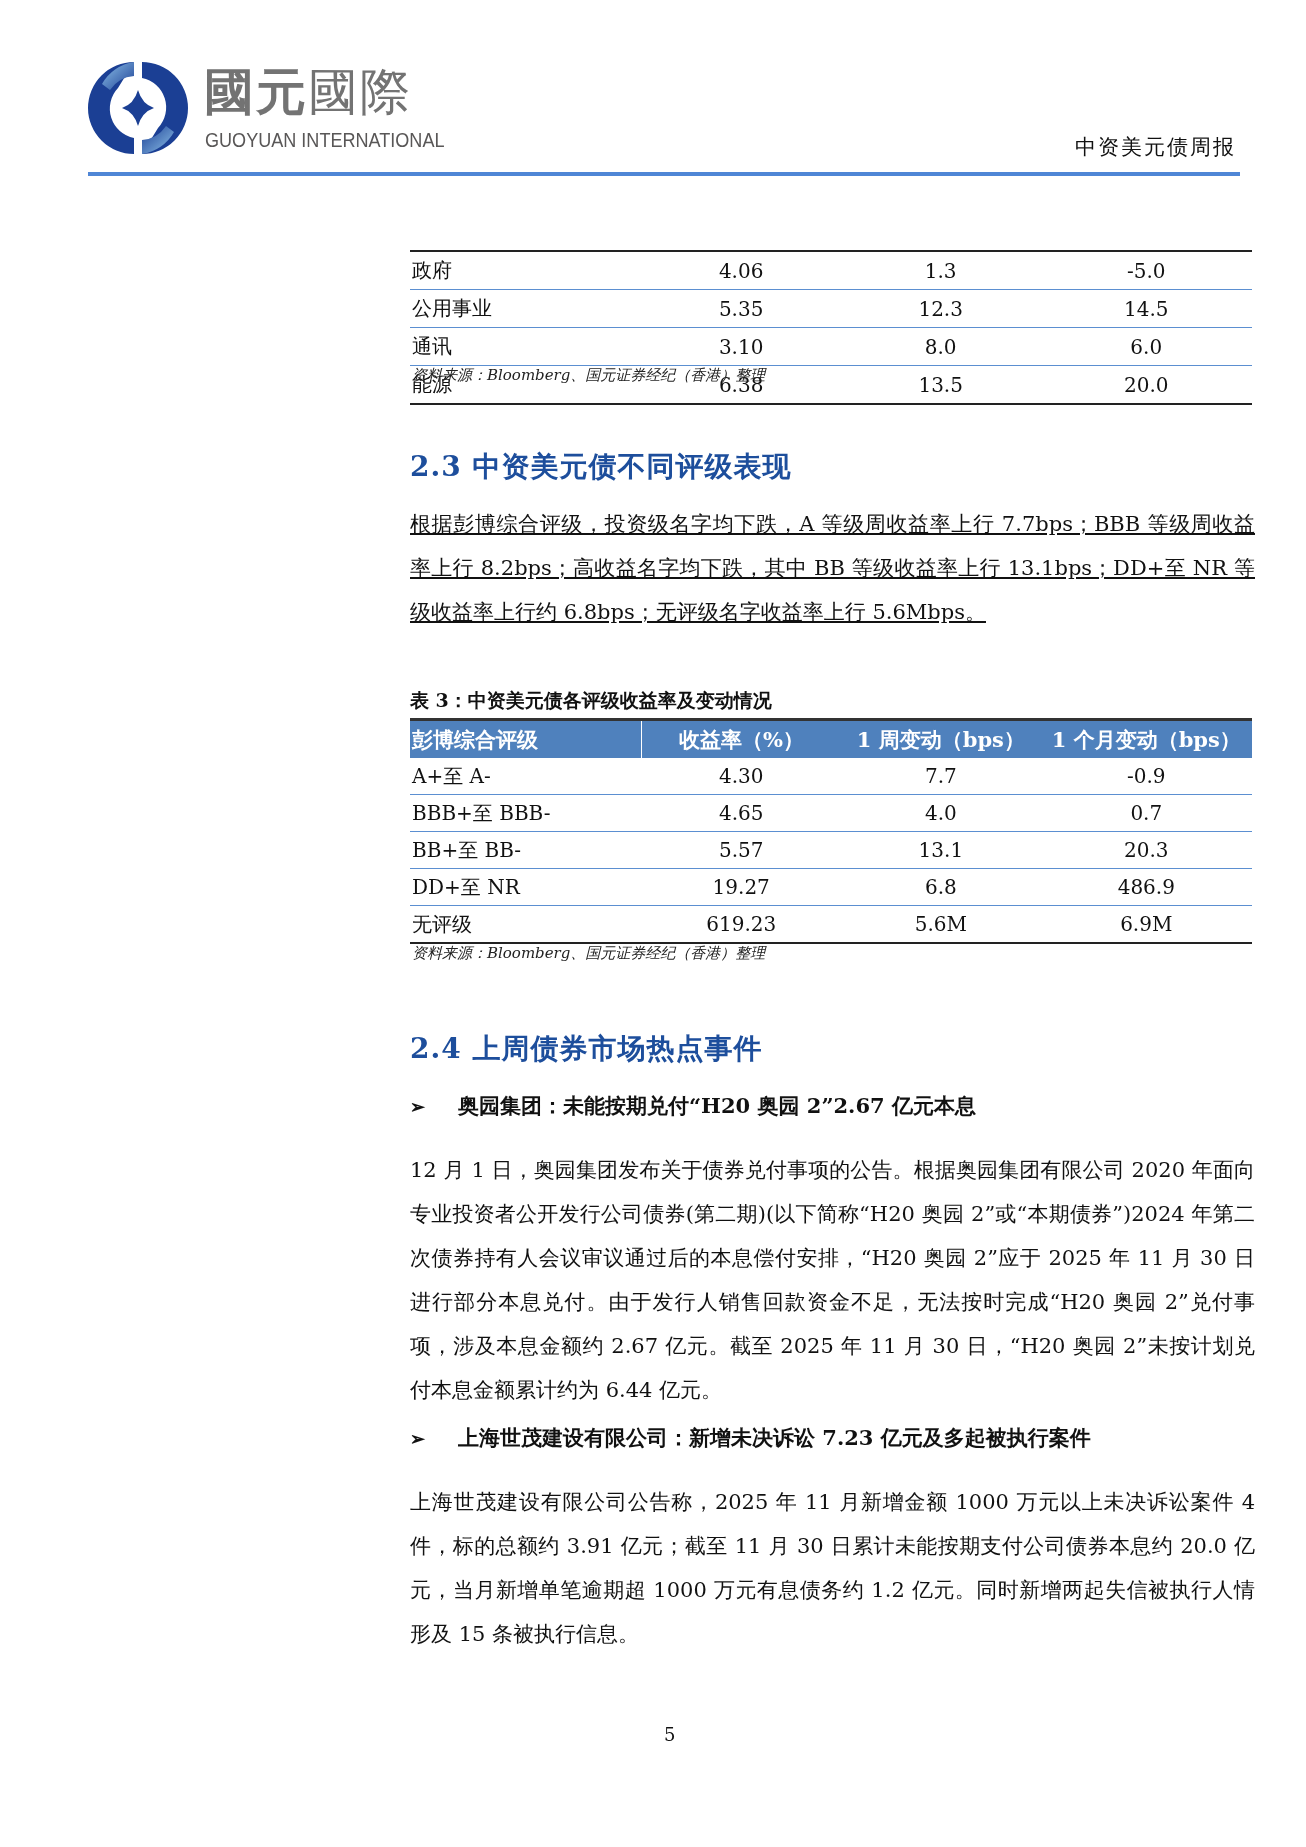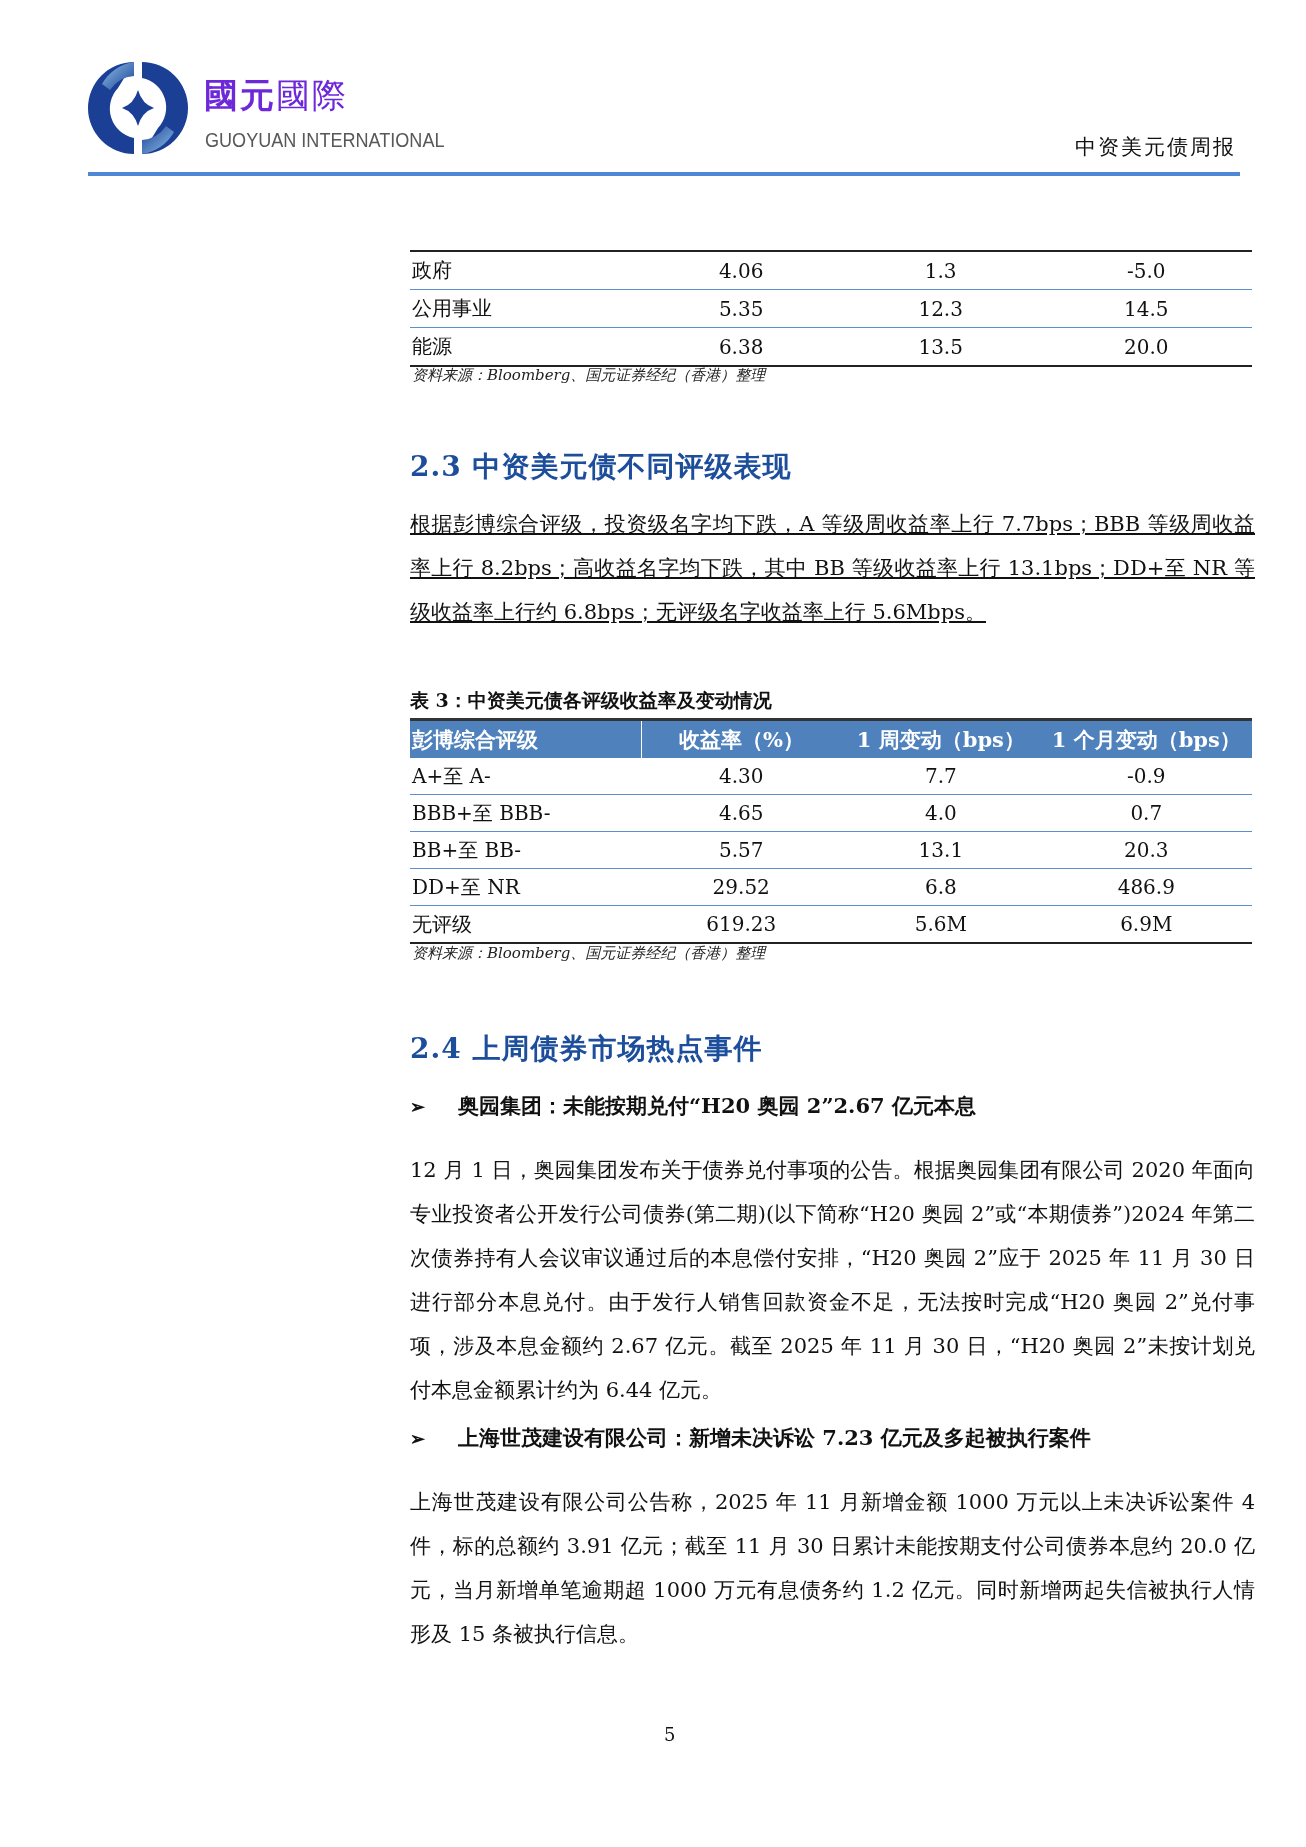--- a/index.html
+++ b/index.html
@@ -1,22 +1,22 @@
 <!DOCTYPE html>
 <html><head>
 <meta charset="utf-8">
 <style>
   html, body { margin: 0; padding: 0; background: #ffffff; }
   body { width: 1306px; height: 1847px; position: relative; overflow: hidden;
          font-family: "DejaVu Serif", "Liberation Serif", serif; color: #111; }
 
   .logo { position: absolute; left: 88px; top: 58px; width: 380px; height: 100px; }
   .logo-mark { position: absolute; left: 0; top: 0; width: 100px; height: 100px; }
-  .logo-cn { position: absolute; left: 116px; top: 10px; font-family: Liberation Serif, serif;
-             font-size: 34px; color: #6d28d9; letter-spacing: 2px; line-height: 56px; }
+  .logo-cn { position: absolute; left: 116px; top: 10px; font-family: Liberation Mono, monospace;
+             font-size: 50px; color: #737373; letter-spacing: 2px; line-height: 56px; }
   .logo-cn .bold { font-weight: bold; }
   .logo-en { position: absolute; left: 117px; top: 70px; font-family: "Liberation Sans", "DejaVu Sans", sans-serif;
              font-size: 21px; color: #595757; letter-spacing: 0px; transform: scaleX(0.86); transform-origin: left; white-space: nowrap; }
 
   .report-title { position: absolute; right: 70px; top: 133px; font-size: 21px; letter-spacing: 2px; color: #111; }
   .header-rule { position: absolute; left: 88px; top: 172px; width: 1152px; height: 4px; background: #4f86d6; }
 
   .tbl { position: absolute; left: 410px; width: 842px; border-collapse: collapse; font-size: 20px; }
   .tbl td, .tbl th { padding: 0 0; height: 37px; }
   .tbl td.c1 { text-align: left; padding-left: 2px; width: 230px; }
@@ -84,20 +84,26 @@
       <td class="num c2">4.06</td>
       <td class="num c3">1.3</td>
       <td class="num c4">-5.0</td>
     </tr>
     <tr class="row">
       <td class="c1">公用事业</td>
       <td class="num c2">5.35</td>
       <td class="num c3">12.3</td>
       <td class="num c4">14.5</td>
     </tr>
+    <tr class="row">
+      <td class="c1">通讯</td>
+      <td class="num c2">3.10</td>
+      <td class="num c3">8.0</td>
+      <td class="num c4">6.0</td>
+    </tr>
     <tr class="row last">
       <td class="c1">能源</td>
       <td class="num c2">6.38</td>
       <td class="num c3">13.5</td>
       <td class="num c4">20.0</td>
     </tr>
   </tbody>
 </table>
 <div class="src" style="top:366px;">资料来源：Bloomberg、国元证券经纪（香港）整理</div>
 
@@ -128,21 +134,21 @@
       <td class="num">0.7</td>
     </tr>
     <tr class="row">
       <td class="c1">BB+至 BB-</td>
       <td class="num">5.57</td>
       <td class="num">13.1</td>
       <td class="num">20.3</td>
     </tr>
     <tr class="row">
       <td class="c1">DD+至 NR</td>
-      <td class="num">29.52</td>
+      <td class="num">19.27</td>
       <td class="num">6.8</td>
       <td class="num">486.9</td>
     </tr>
     <tr class="row last">
       <td class="c1">无评级</td>
       <td class="num">619.23</td>
       <td class="num">5.6M</td>
       <td class="num">6.9M</td>
     </tr>
   </tbody>

